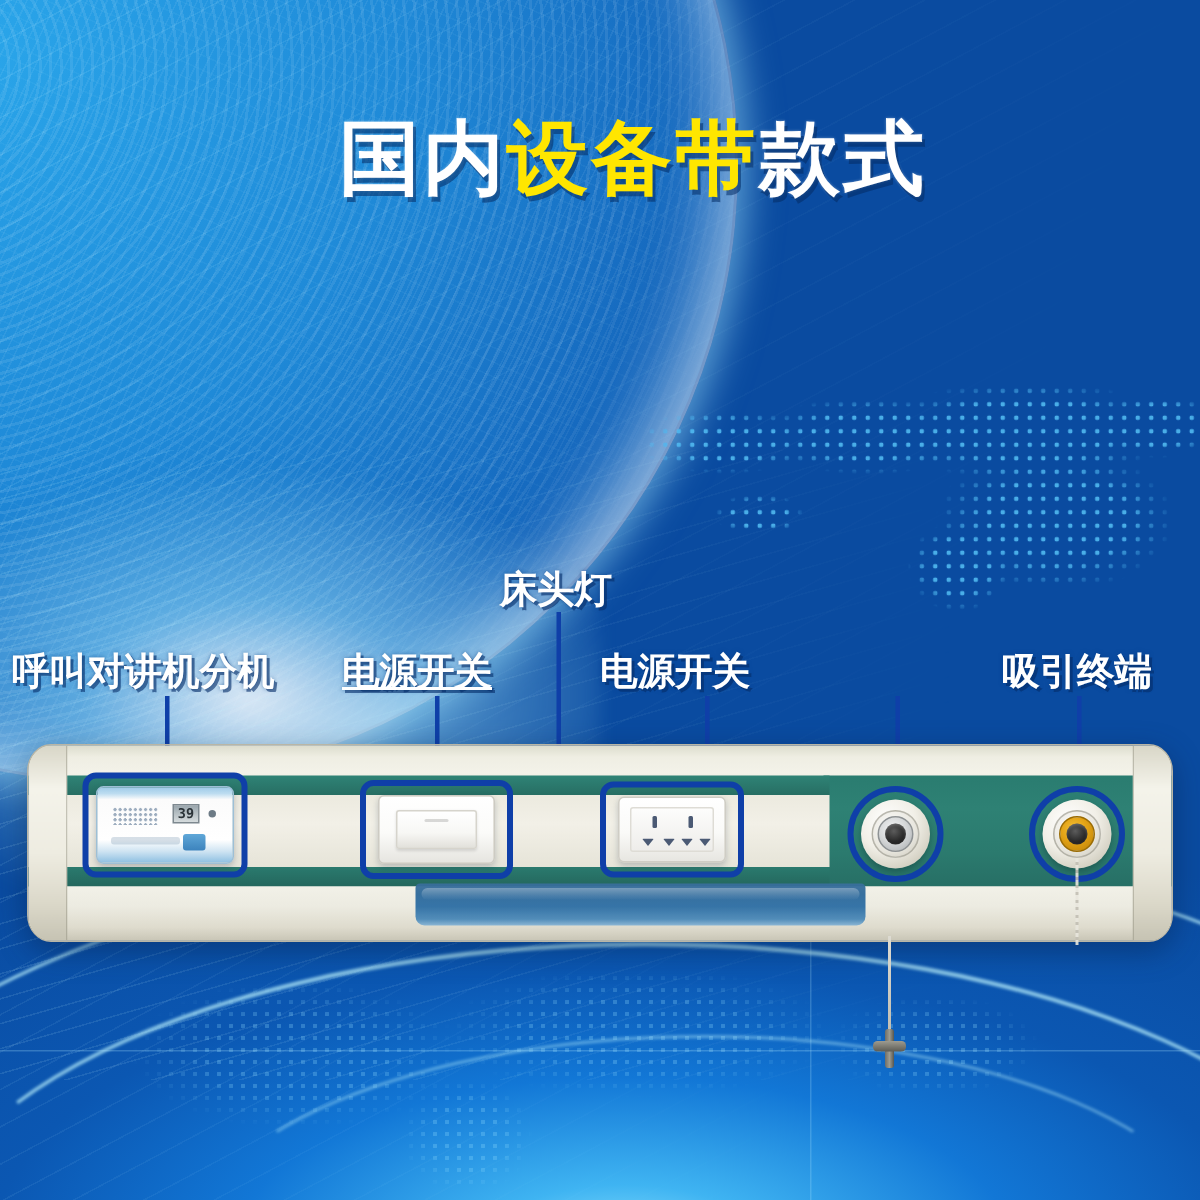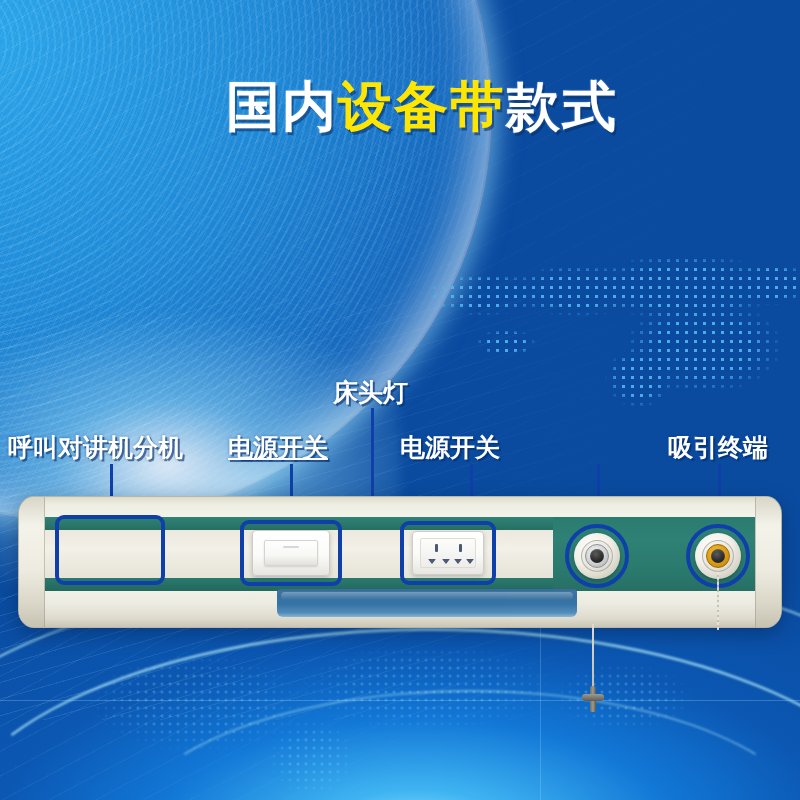--- a/index.html
+++ b/index.html
@@ -434,20 +434,27 @@
       <div class="panel-face"></div>
       <div class="teal-left-stripe-top"></div>
       <div class="teal-left-stripe-bot"></div>
       <div class="bottom-lip"></div>
       <div class="diffuser"></div>
       <div class="cap cap-l"></div>
       <div class="cap cap-r"></div>
     </div>
   </div>
 
+  <div class="dev intercom">
+    <div class="ic-speaker"></div>
+    <div class="ic-screen">39</div>
+    <div class="ic-led"></div>
+    <div class="ic-btn"></div>
+    <div class="ic-slot"></div>
+  </div>
 
   <div class="dev switch">
     <div class="switch-rocker"></div>
   </div>
 
   <div class="dev socket">
     <div class="sk-face">
       <span class="pin pin-v" style="left:14px; top:5px;"></span>
       <span class="pin pin-v" style="left:38px; top:5px;"></span>
       <span class="pin pin-a" style="left:7px;  top:20px;"></span>

